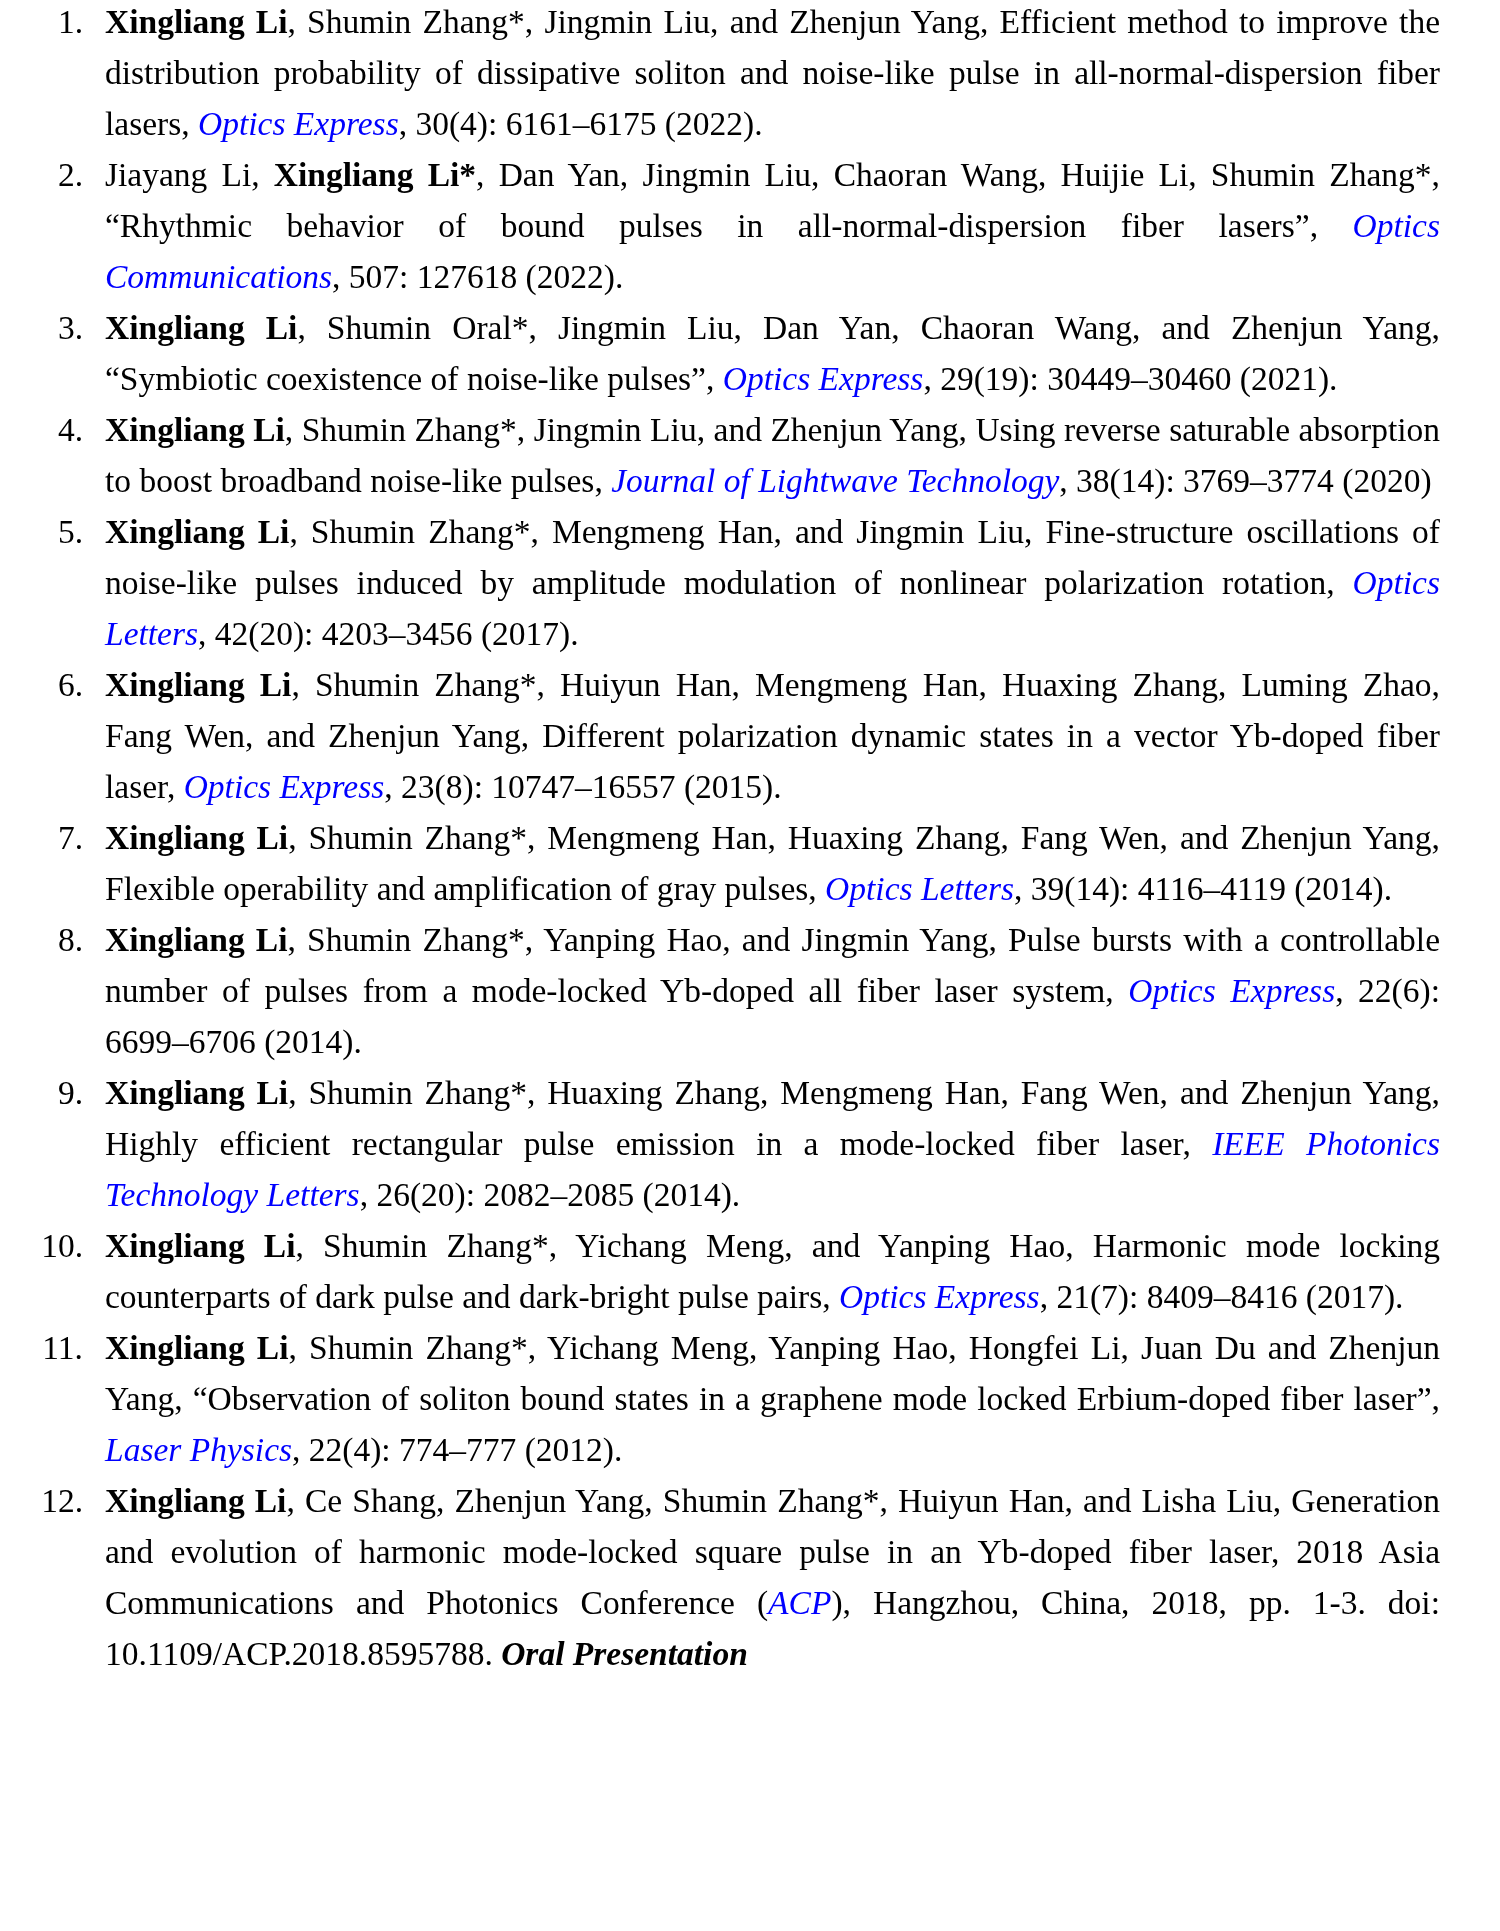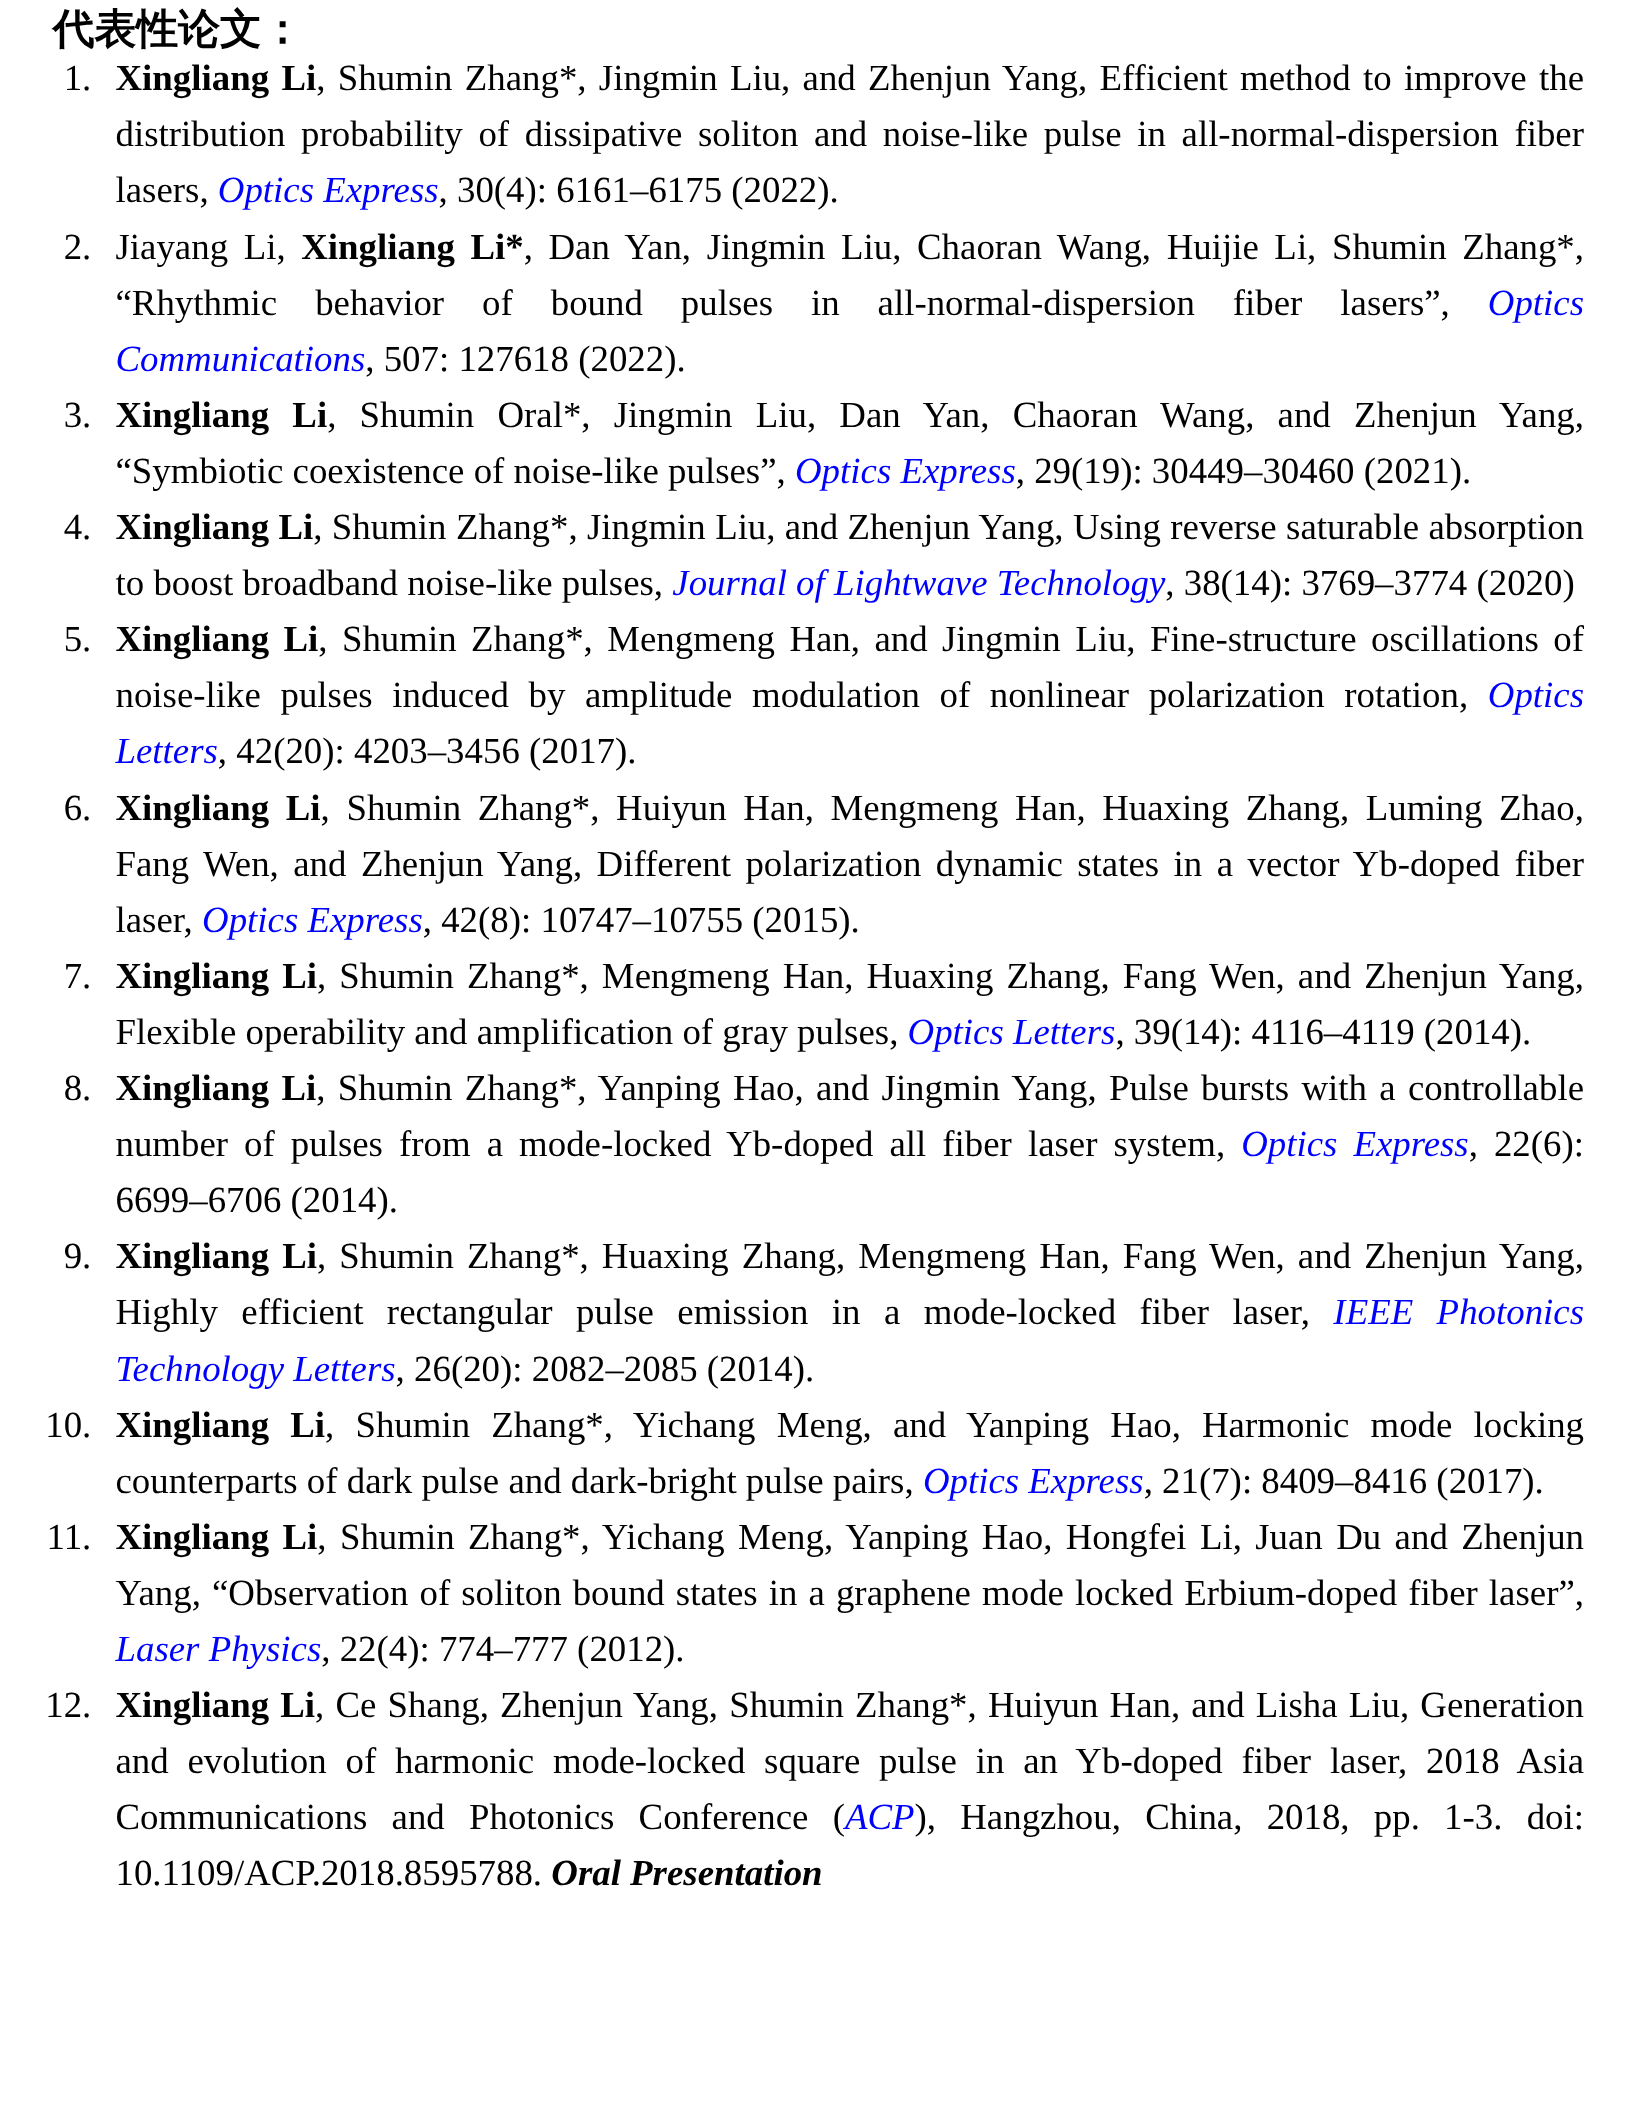--- a/index.html
+++ b/index.html
@@ -57,21 +57,20 @@
     color: var(--journal-blue, #0000FF);
     font-weight: normal;
     font-style: italic;
   }
   .seg-bold-italic { font-weight: bold; font-style: italic; font-family: Liberation Serif, serif; }
 </style>
 </head>
 <body style="background: rgb(255, 255, 255); color: rgb(0, 0, 0);">
 
 <div class="page">
-  <h1 class="heading">代表性论文：</h1>
   <div class="pub-list">
       <div class="pub-item">
         <div class="pub-num">1.</div>
         <div class="pub-text"><span class="seg-author-bold">Xingliang Li</span><span class="seg-normal">, Shumin Zhang*, Jingmin Liu, and Zhenjun Yang, Efficient method to improve the distribution probability of dissipative soliton and noise-like pulse in all-normal-dispersion fiber lasers, </span><span class="seg-journal">Optics Express</span><span class="seg-normal">, 30(4): 6161–6175 (2022).</span></div>
       </div>
       <div class="pub-item">
         <div class="pub-num">2.</div>
         <div class="pub-text"><span class="seg-normal">Jiayang Li, </span><span class="seg-author-bold">Xingliang Li*</span><span class="seg-normal">, Dan Yan, Jingmin Liu, Chaoran Wang, Huijie Li, Shumin Zhang*, “Rhythmic behavior of bound pulses in all-normal-dispersion fiber lasers”, </span><span class="seg-journal">Optics Communications</span><span class="seg-normal">, 507: 127618 (2022).</span></div>
       </div>
       <div class="pub-item">
@@ -81,21 +80,21 @@
       <div class="pub-item">
         <div class="pub-num">4.</div>
         <div class="pub-text"><span class="seg-author-bold">Xingliang Li</span><span class="seg-normal">, Shumin Zhang*, Jingmin Liu, and Zhenjun Yang, Using reverse saturable absorption to boost broadband noise-like pulses, </span><span class="seg-journal">Journal of Lightwave Technology</span><span class="seg-normal">, 38(14): 3769–3774 (2020)</span></div>
       </div>
       <div class="pub-item">
         <div class="pub-num">5.</div>
         <div class="pub-text"><span class="seg-author-bold">Xingliang Li</span><span class="seg-normal">, Shumin Zhang*, Mengmeng Han, and Jingmin Liu, Fine-structure oscillations of noise-like pulses induced by amplitude modulation of nonlinear polarization rotation, </span><span class="seg-journal">Optics Letters</span><span class="seg-normal">, 42(20): 4203–3456 (2017).</span></div>
       </div>
       <div class="pub-item">
         <div class="pub-num">6.</div>
-        <div class="pub-text"><span class="seg-author-bold">Xingliang Li</span><span class="seg-normal">, Shumin Zhang*, Huiyun Han, Mengmeng Han, Huaxing Zhang, Luming Zhao, Fang Wen, and Zhenjun Yang, Different polarization dynamic states in a vector Yb-doped fiber laser, </span><span class="seg-journal">Optics Express</span><span class="seg-normal">, 42(8): 10747–10755 (2015).</span></div>
+        <div class="pub-text"><span class="seg-author-bold">Xingliang Li</span><span class="seg-normal">, Shumin Zhang*, Huiyun Han, Mengmeng Han, Huaxing Zhang, Luming Zhao, Fang Wen, and Zhenjun Yang, Different polarization dynamic states in a vector Yb-doped fiber laser, </span><span class="seg-journal">Optics Express</span><span class="seg-normal">, 23(8): 10747–16557 (2015).</span></div>
       </div>
       <div class="pub-item">
         <div class="pub-num">7.</div>
         <div class="pub-text"><span class="seg-author-bold">Xingliang Li</span><span class="seg-normal">, Shumin Zhang*, Mengmeng Han, Huaxing Zhang, Fang Wen, and Zhenjun Yang, Flexible operability and amplification of gray pulses, </span><span class="seg-journal">Optics Letters</span><span class="seg-normal">, 39(14): 4116–4119 (2014).</span></div>
       </div>
       <div class="pub-item">
         <div class="pub-num">8.</div>
         <div class="pub-text"><span class="seg-author-bold">Xingliang Li</span><span class="seg-normal">, Shumin Zhang*, Yanping Hao, and Jingmin Yang, Pulse bursts with a controllable number of pulses from a mode-locked Yb-doped all fiber laser system, </span><span class="seg-journal">Optics Express</span><span class="seg-normal">, 22(6): 6699–6706 (2014).</span></div>
       </div>
       <div class="pub-item">

